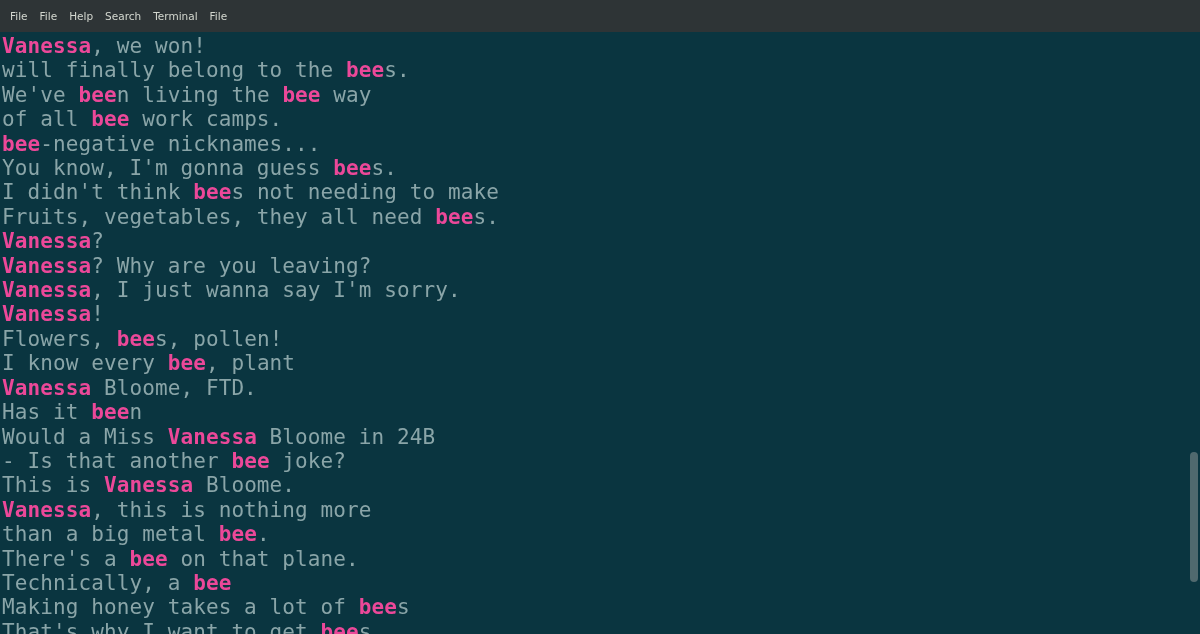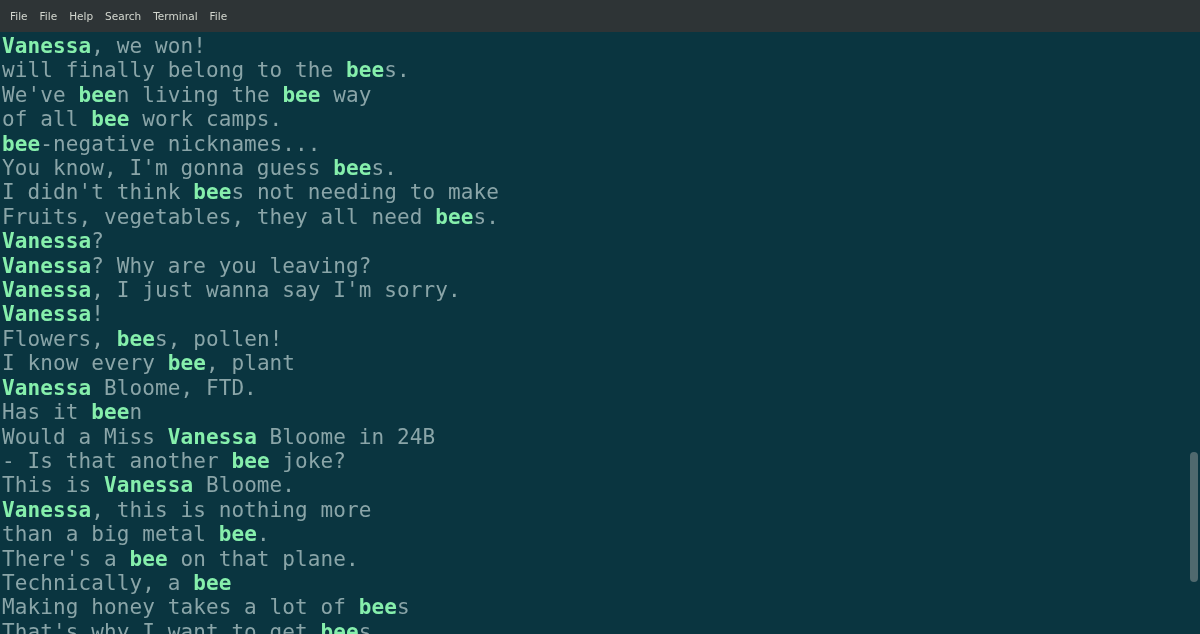--- a/index.html
+++ b/index.html
@@ -31,21 +31,21 @@
   .terminal {
     font-size: 21px;
     line-height: 24.4px;
     letter-spacing: 0.1px;
     font-weight: 500;
     white-space: pre-wrap;
     word-break: break-all;
     height: 100%;
     overflow: hidden;
   }
-  .hl { color: #86efac; font-weight: 700; }
+  .hl { color: #ec4899; font-weight: 700; }
   .scrollbar {
     position: absolute;
     right: 2px;
     top: 420px;
     width: 8px;
     height: 130px;
     background: #50696e;
     border-radius: 4px;
   }
 </style>

